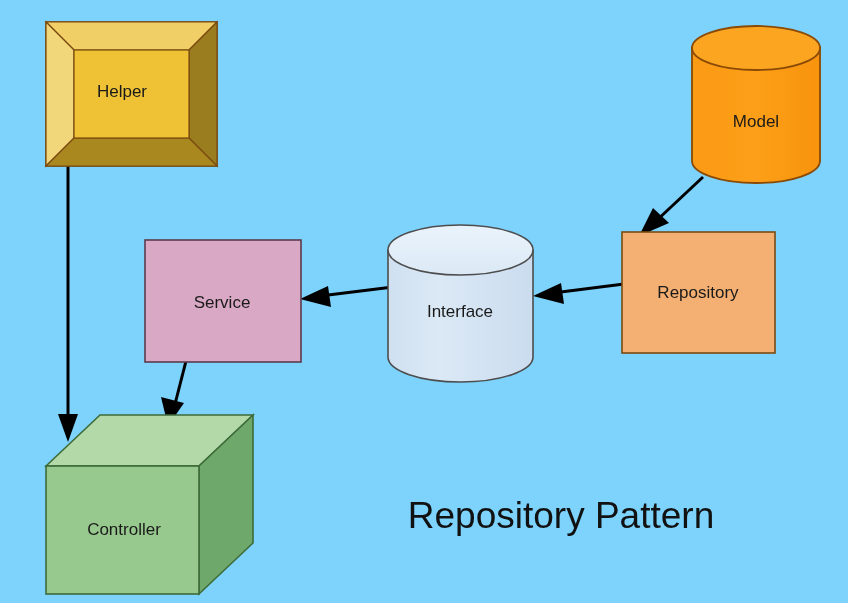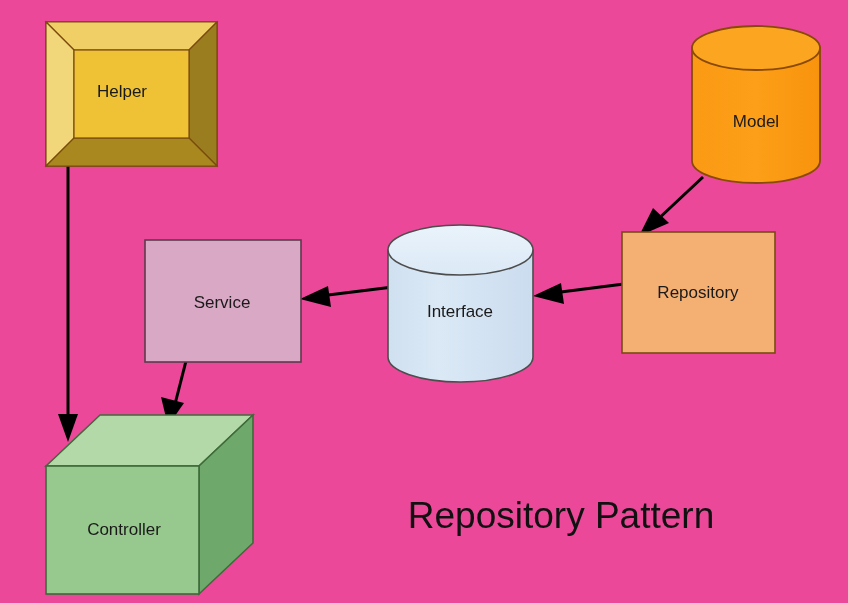--- a/index.html
+++ b/index.html
@@ -8,21 +8,21 @@
     padding: 0;
     background: #ffffff;
   }
   body {
     font-family: "Liberation Sans", sans-serif;
   }
   #canvas {
     position: relative;
     width: 848px;
     height: 603px;
-    background: #ec4899;
+    background: #7dd3fc;
     overflow: hidden;
   }
   #diagram-svg {
     position: absolute;
     left: 0;
     top: 0;
     width: 848px;
     height: 603px;
   }
   .node-label {

